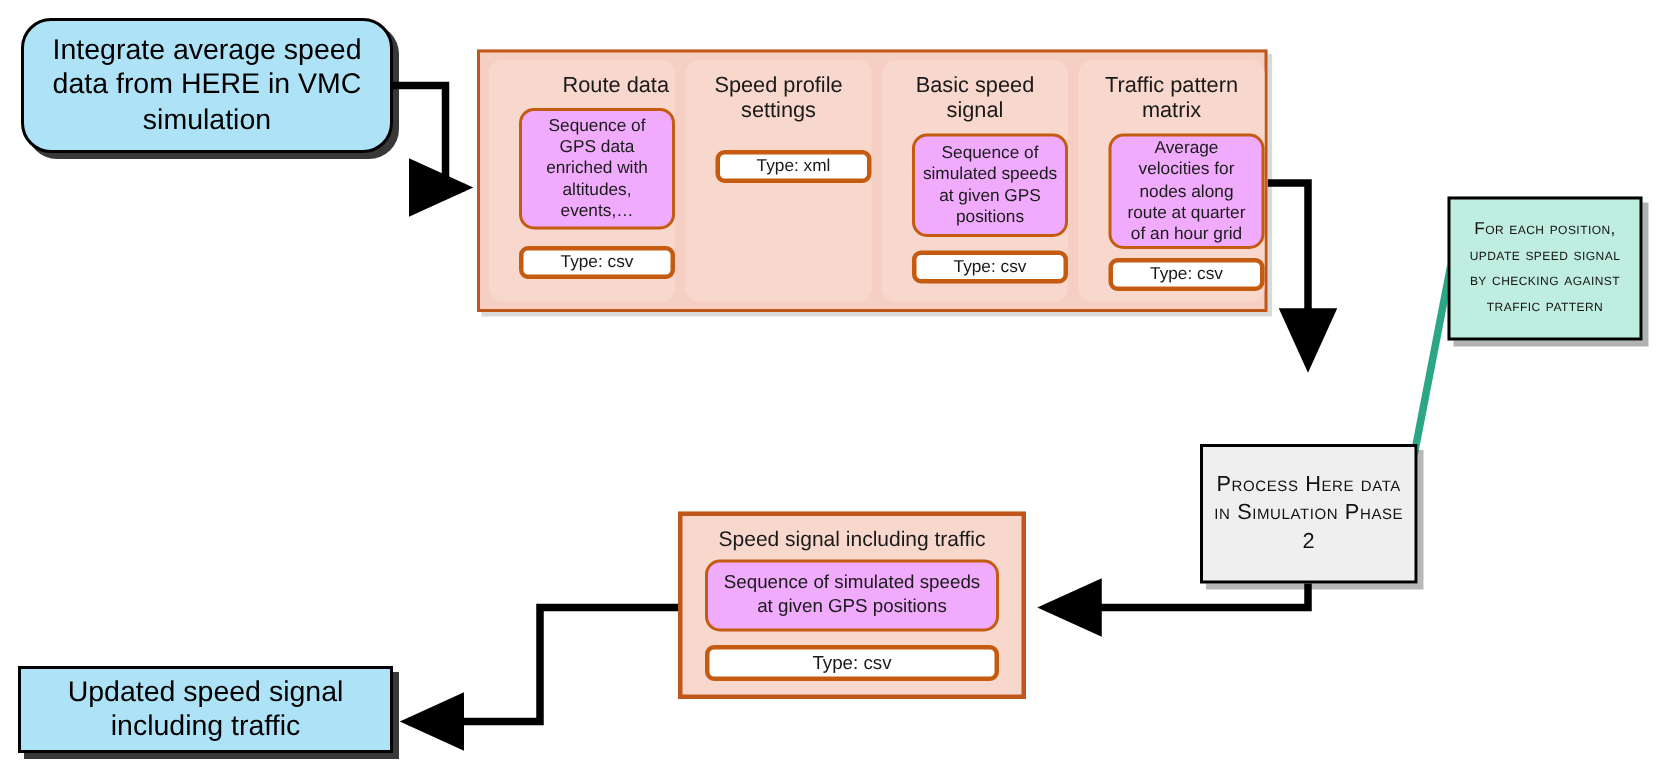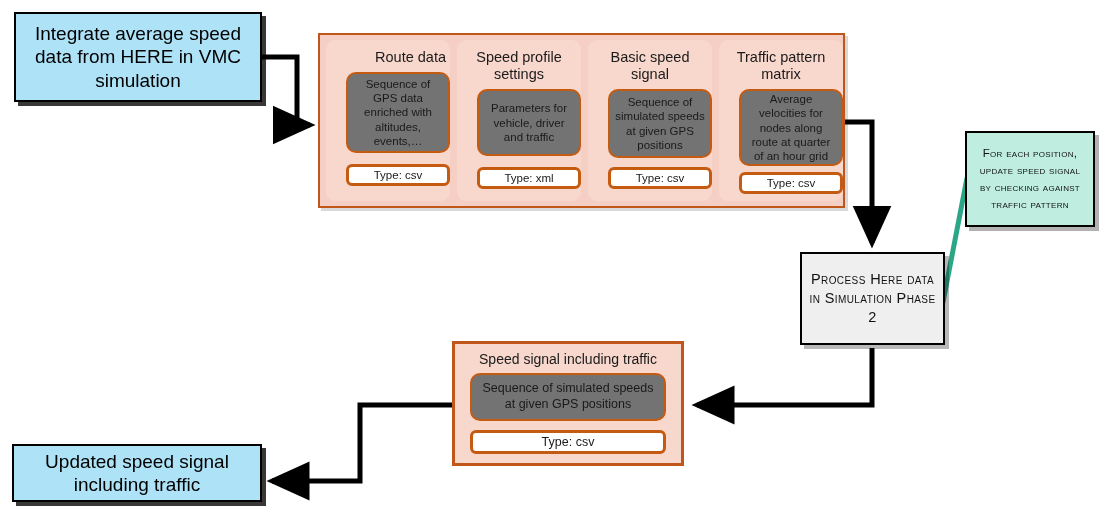--- a/index.html
+++ b/index.html
@@ -52,21 +52,21 @@
   .subpanel-title {
     color: #1A1A1A;
     font-size: 14.5px;
     line-height: 1.18;
     text-align: center;
     margin-top: 9px;
     margin-bottom: 6px;
     padding: 0 4px;
   }
   .desc-box {
-    background: #737373;
+    background: #f0abfc;
     border: 2.5px solid #C55A11;
     border-radius: 10px;
     display: flex;
     align-items: center;
     justify-content: center;
     text-align: center;
     color: #1A1A1A;
     font-size: 11.5px;
     line-height: 1.25;
     padding: 2px 5px;
@@ -108,20 +108,21 @@
     display: flex;
     align-items: center;
     justify-content: center;
     text-align: center;
     color: #121212;
     font-size: 14.5px;
     font-variant: small-caps;
     letter-spacing: 0.4px;
     line-height: 1.33;
     padding: 2px 6px;
+    margin-top: 44px;
   }
 
   
   .note-box {
     background: #BFEDE0;
     border: 2.5px solid #000000;
     box-shadow: 4px 4px 0 rgba(0,0,0,0.30);
     display: flex;
     align-items: center;
     justify-content: center;
@@ -172,33 +173,32 @@
 
     <g>
       <path d="M452,405 L360,405 L360,481 L272,481" stroke="#000000" stroke-width="5" fill="none" marker-end="url(#arrowL)"></path>
     </g>
 
     <g>
       <path d="M943,302 L967,178" stroke="#2BA787" stroke-width="5" fill="none" stroke-linecap="round"></path>
     </g>
   </svg>
 
-  <div class="abs blue-box" style="left:14px; top:12px; width:248px; height:90px;">Integrate average speed data from HERE in VMC simulation</div>
+  <div class="abs blue-box" style="left:14px; top:12px; width:248px; height:90px;border-radius:20px;">Integrate average speed data from HERE in VMC simulation</div>
 
   <div class="abs group-container" style="left:318px; top:33px; width:527px; height:175px;">
 
     <div class="abs subpanel" style="left:6px; top:5px; width:124px; height:161px;">
       <div class="subpanel-title">Route data</div>
       <div class="desc-box" style="width:104px; height:81px;">Sequence of GPS data enriched with altitudes, events,…</div>
       <div class="type-box" style="width:104px; height:22px; margin-top:11px;">Type: csv</div>
     </div>
 
     <div class="abs subpanel" style="left:137px; top:5px; width:124px; height:161px;">
       <div class="subpanel-title">Speed profile settings</div>
-      <div class="desc-box" style="width:104px; height:67px;">Parameters for vehicle, driver and traffic</div>
       <div class="type-box" style="width:104px; height:22px; margin-top:11px;">Type: xml</div>
     </div>
 
     <div class="abs subpanel" style="left:268px; top:5px; width:124px; height:161px;">
       <div class="subpanel-title">Basic speed signal</div>
       <div class="desc-box" style="width:104px; height:69px;">Sequence of simulated speeds at given GPS positions</div>
       <div class="type-box" style="width:104px; height:22px; margin-top:9px;">Type: csv</div>
     </div>
 
     <div class="abs subpanel" style="left:399px; top:5px; width:124px; height:161px;">

